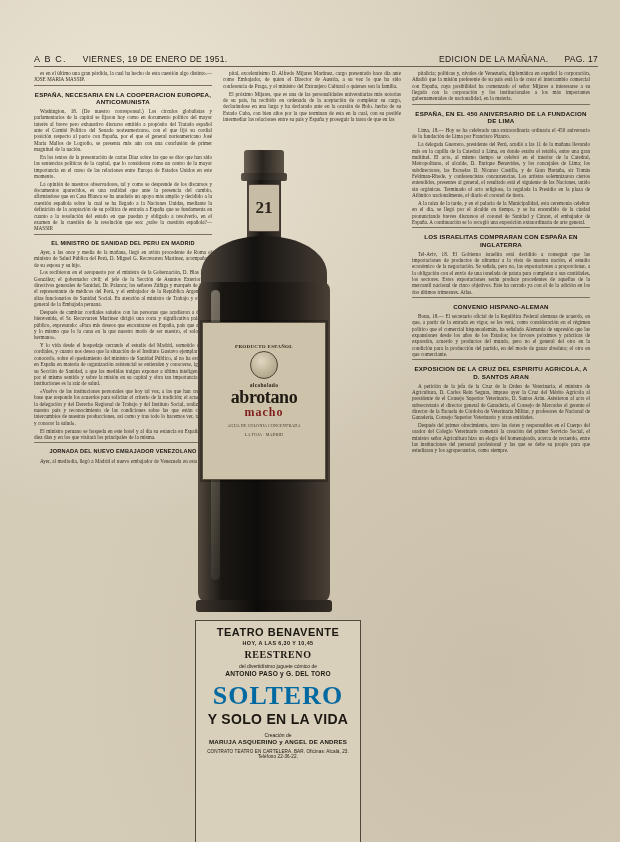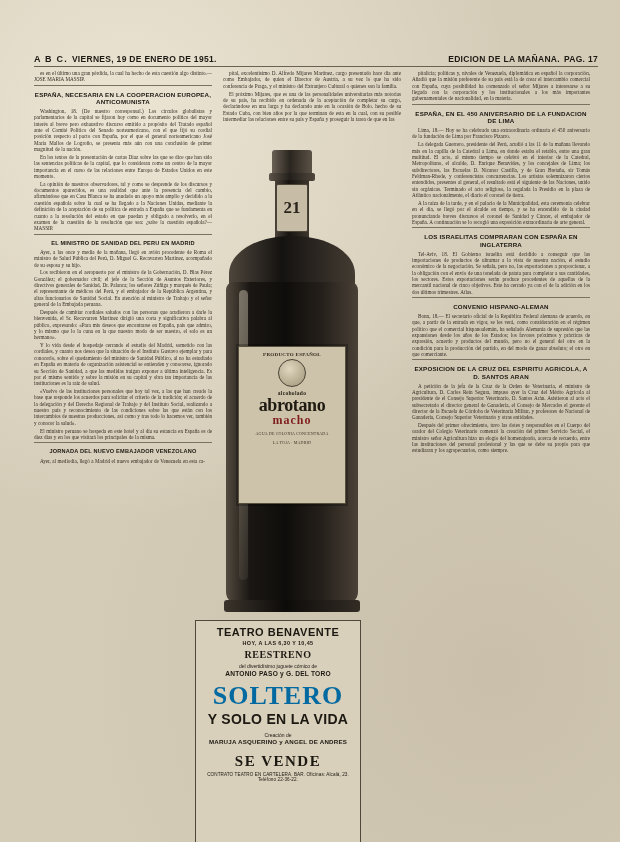--- a/index.html
+++ b/index.html
@@ -10,23 +10,23 @@
   }
   .page{
     position:absolute;inset:0;
     background:#d5ccb8;
     background-image:
       radial-gradient(circle at 20% 15%, rgba(255,250,235,.55), rgba(255,250,235,0) 45%),
       radial-gradient(circle at 80% 80%, rgba(120,105,80,.13), rgba(120,105,80,0) 50%);
   }
   .masthead{
     position:absolute;left:34px;top:52px;right:22px;height:13px;
-    display:flex;align-items:center;gap:4px;
+    display:flex;align-items:center;gap:16px;
     font-family:"Liberation Sans", sans-serif;
-    font-size:8.5px;font-weight:bold;letter-spacing:.3px;
+    font-size:8.5px;font-weight:normal;letter-spacing:.3px;
     color:#1d1913;
     border-bottom:1px solid #6b6152;
     padding-bottom:1px;
     white-space:nowrap;overflow:hidden;
   }
   .masthead .abc{letter-spacing:1.2px;font-size:9px;}
   .masthead .right{margin-left:auto;}
 
   .columns{
     position:absolute;left:34px;top:70px;width:556px;height:760px;
@@ -51,21 +51,21 @@
   }
   h2.head.small{font-size:5.6px;line-height:6.8px;}
   .rule{height:0;border-top:1px solid #7b7161;margin:2px 0 3px 0;}
 
   
   .ad{
     position:absolute;left:189px;top:150px;width:178px;height:680px;
   }
   .bottle-wrap{
     position:absolute;left:0;top:0;width:178px;height:470px;
-    display:flex;justify-content:flex-end;
+    display:flex;justify-content:flex-start;
   }
   .bottle{
     position:relative;width:150px;height:462px;
   }
   .cap{
     position:absolute;left:50%;transform:translateX(-50%);
     top:0;width:40px;height:26px;
     background:linear-gradient(90deg,#6a6055,#2a251f 45%,#5b5246);
     border-radius:3px 3px 1px 1px;
   }
@@ -99,26 +99,26 @@
   .neck-label{
     position:absolute;left:50%;transform:translateX(-50%);
     top:34px;width:30px;height:46px;
     background:#c7bda6;border:1px solid #4b4437;border-radius:2px;
     display:flex;align-items:center;justify-content:center;
     font-family:"Liberation Serif", serif;
     font-weight:bold;font-size:17px;color:#2b241c;
   }
   .label{
     position:absolute;left:50%;transform:translateX(-50%);
-    top:196px;width:108px;height:158px;
+    top:172px;width:124px;height:158px;
     background:#cdc3ab;
     border:1px solid #57503f;
     box-shadow:0 0 0 2px rgba(0,0,0,.25);
     text-align:center;
-    padding-top:5px;
+    padding-top:21px;
     box-sizing:border-box;
   }
   .label .top-line{
     font-size:5px;letter-spacing:.3px;font-weight:bold;color:#2e2719;
     font-family:"Liberation Serif", serif;
   }
   .label .seal{
     width:26px;height:26px;margin:2px auto 1px auto;border-radius:50%;
     border:1px solid #4a4334;
     background:radial-gradient(circle at 40% 35%,#e0d7bf,#9e9377);
@@ -262,18 +262,17 @@
     <div class="theatre">
       <div class="t1">TEATRO BENAVENTE</div>
       <div class="t2">HOY, A LAS 6,30 Y 10,45</div>
       <div class="t3">REESTRENO</div>
       <div class="t4">del divertidísimo juguete cómico de</div>
       <div class="t5">ANTONIO PASO y G. DEL TORO</div>
       <div class="big">SOLTERO</div>
       <div class="t6">Y SOLO EN LA VIDA</div>
       <div class="t7">Creación de</div>
       <div class="t8">MARUJA ASQUERINO y ANGEL DE ANDRES</div>
-      <div class="vende">SE VENDE</div>
       <div class="t9">CONTRATO TEATRO EN CARTELERA. BAR. Oficinas: Alcalá, 23. Teléfono 22-36-22.</div>
     </div>
 
   </div>
 </div>
 
 </body></html>

